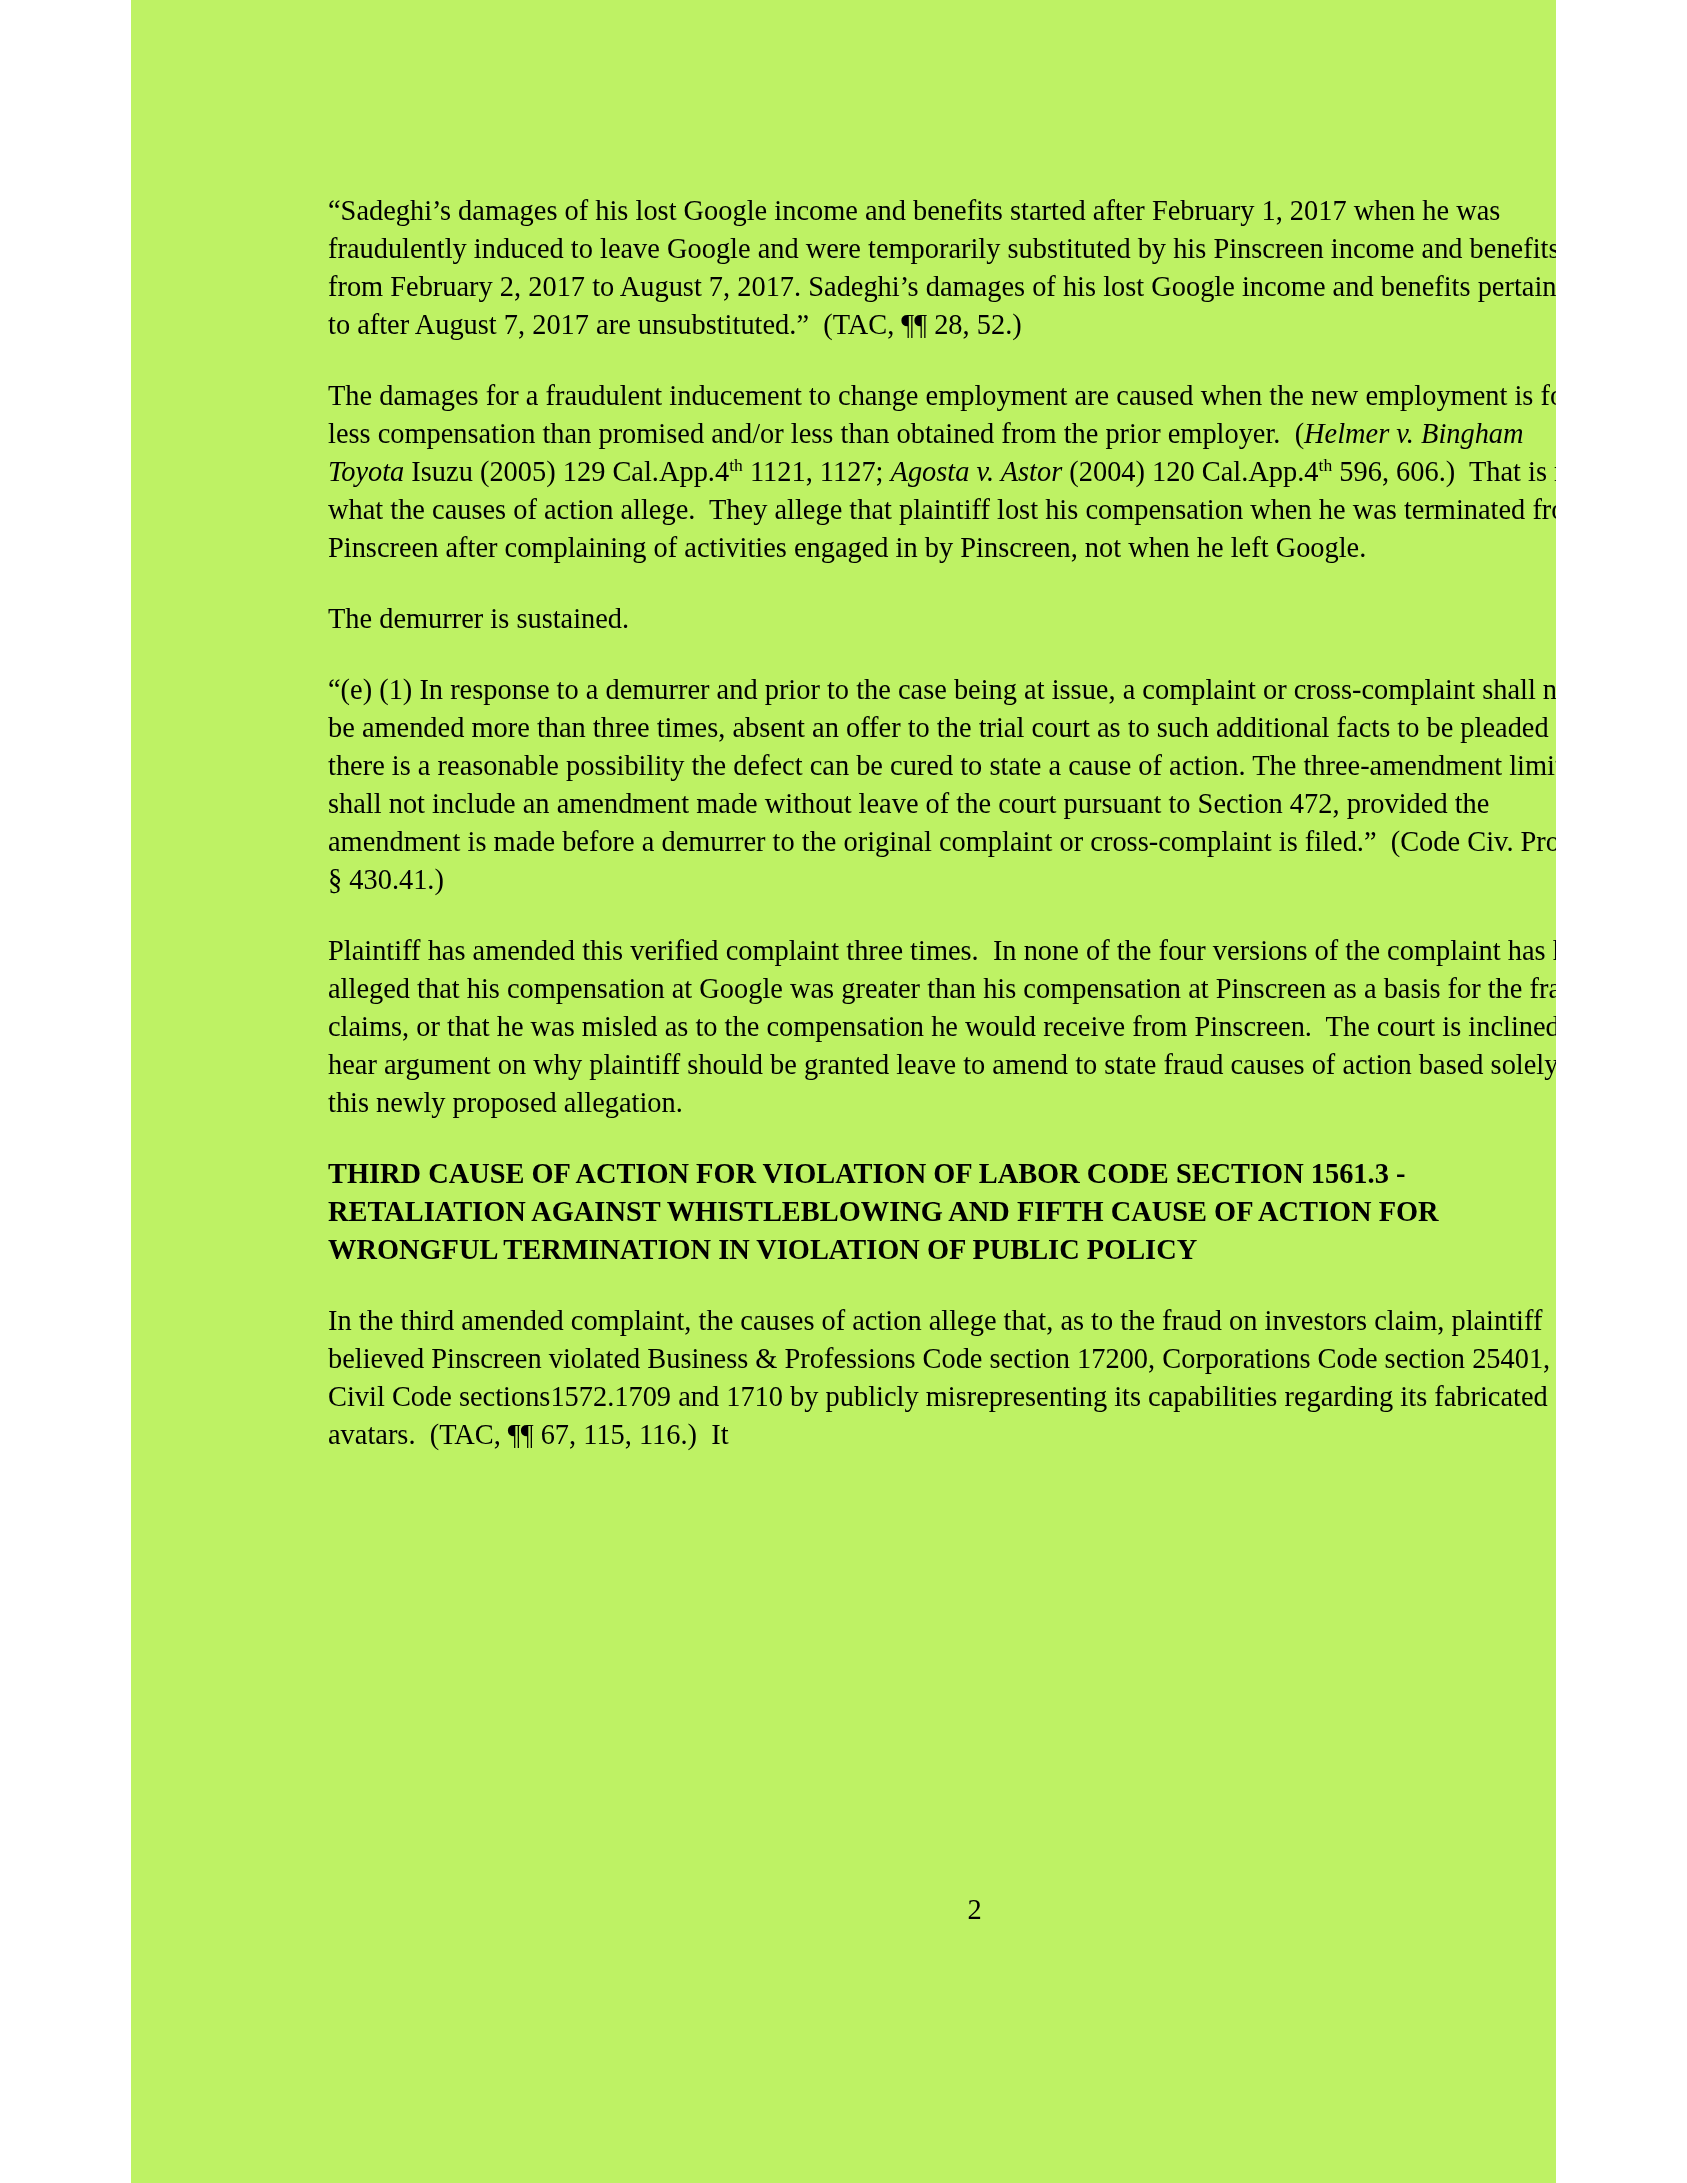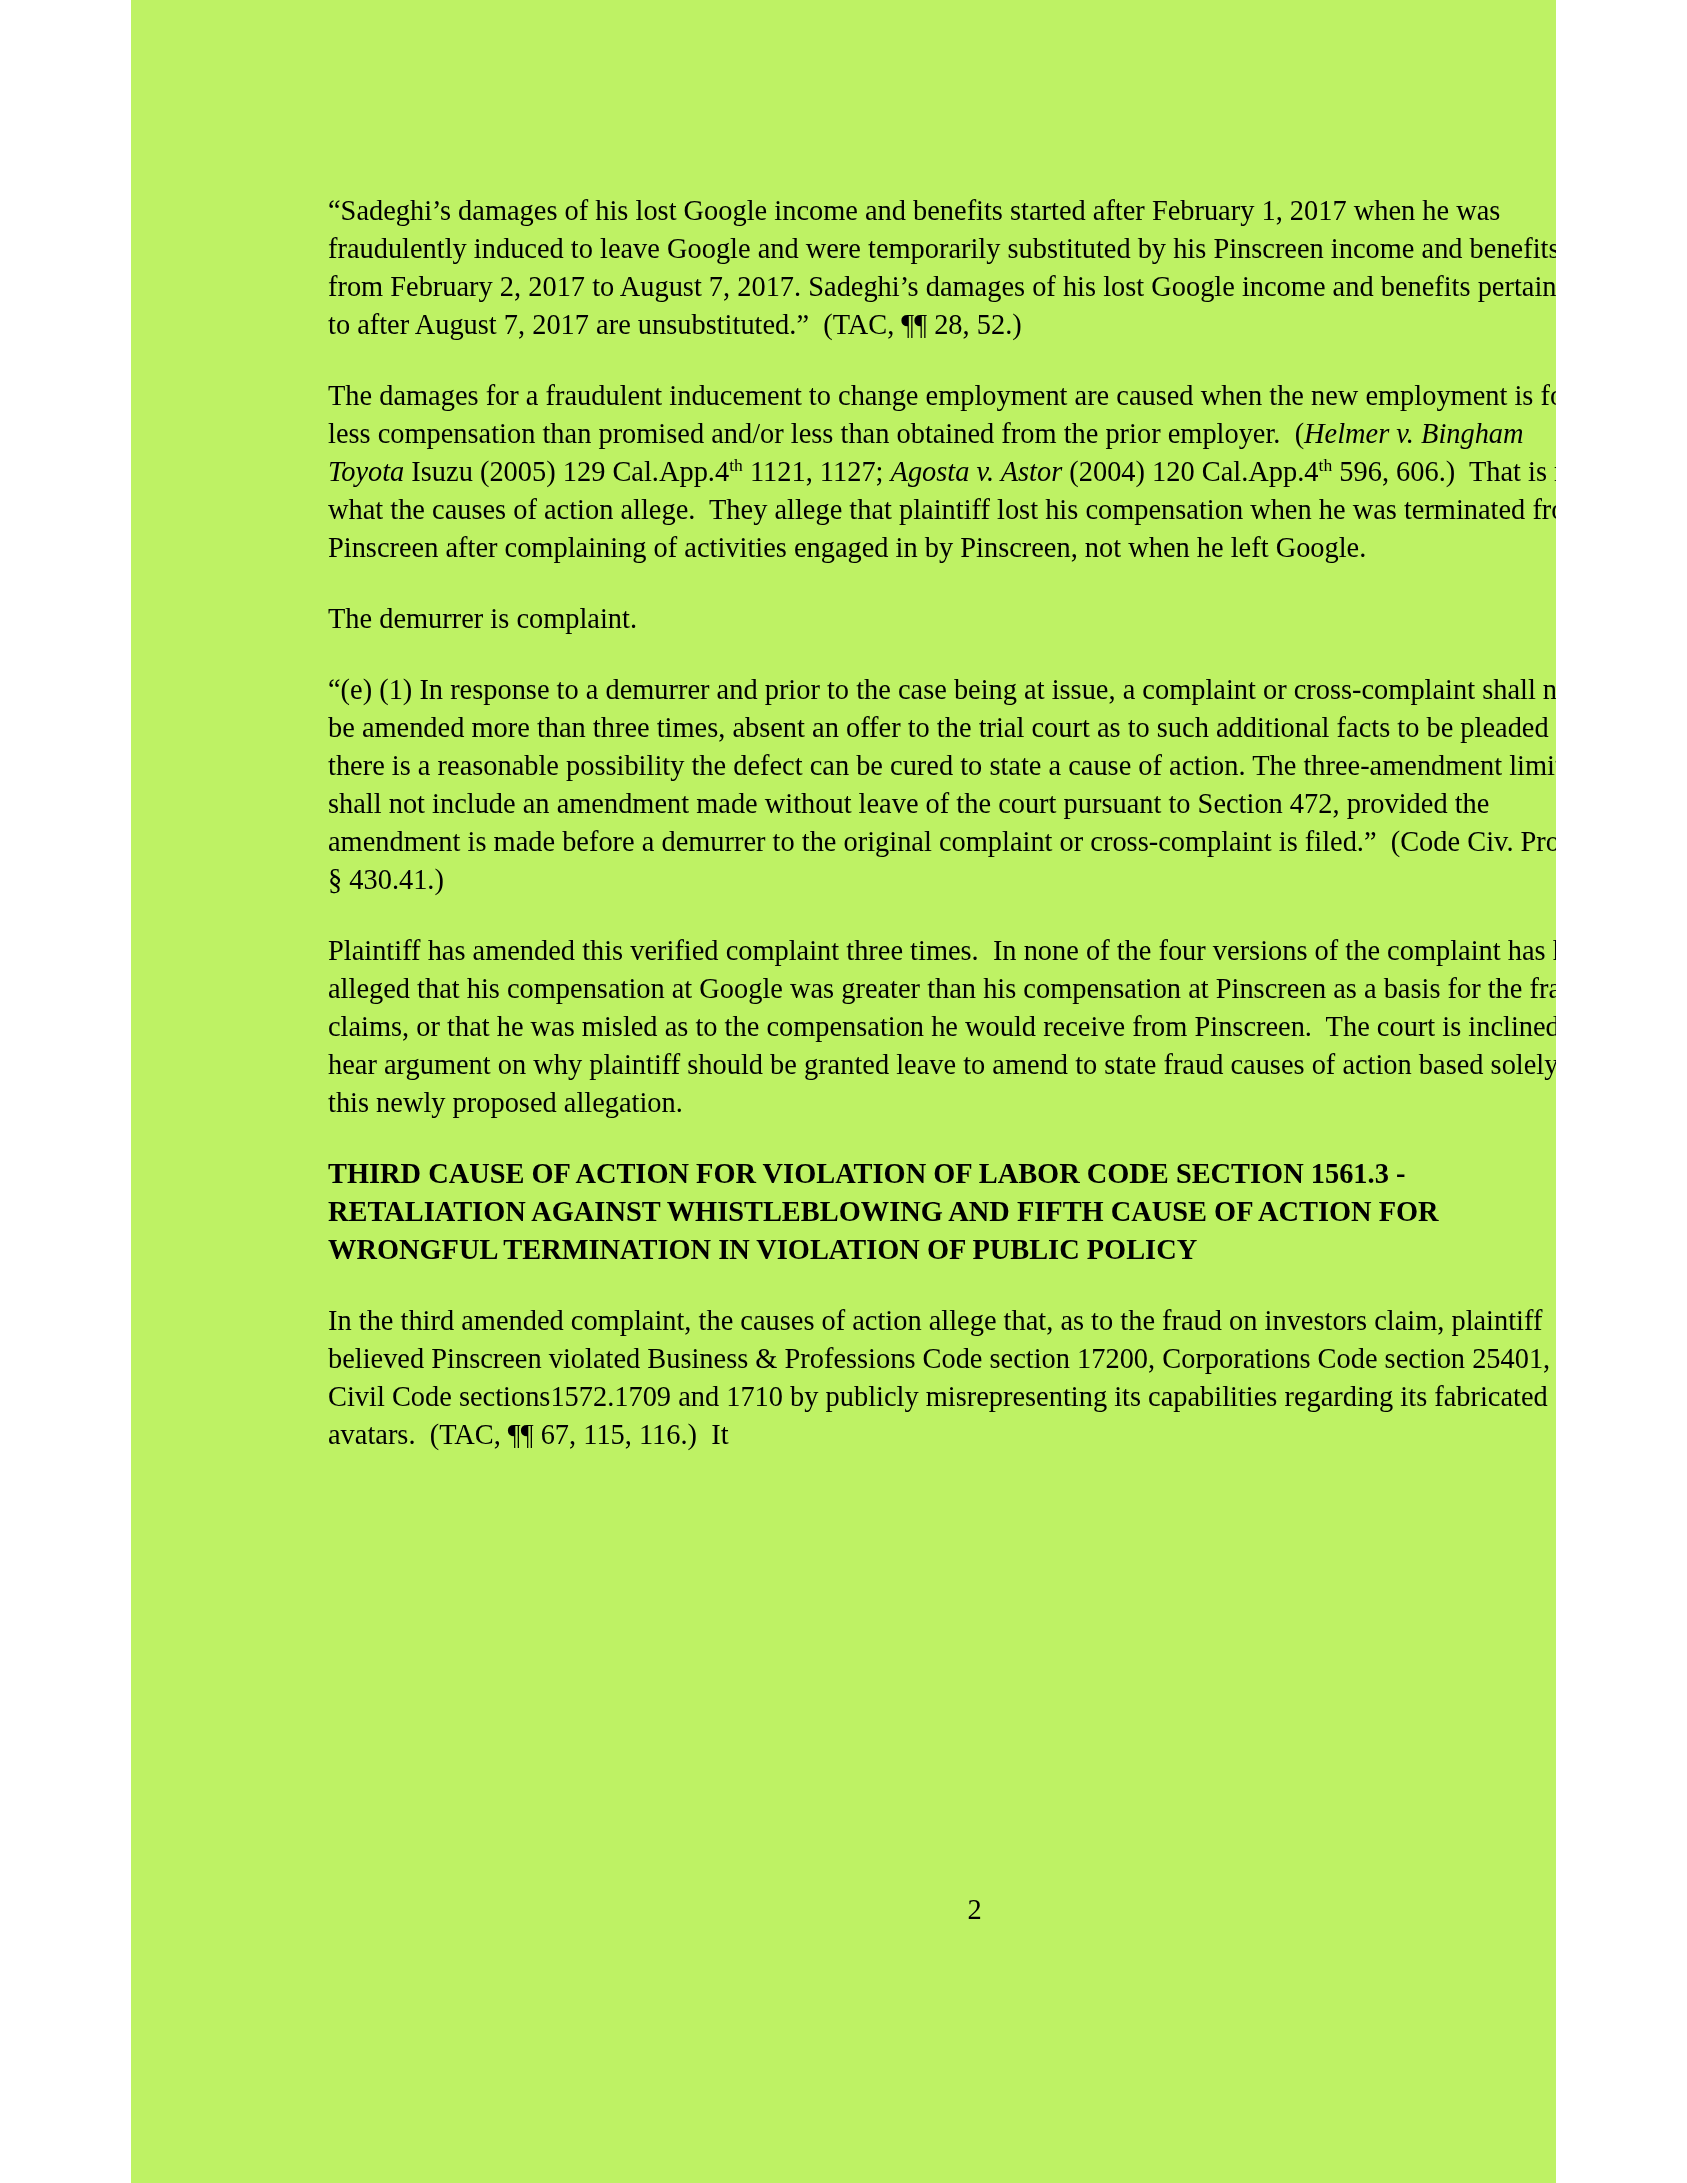--- a/index.html
+++ b/index.html
@@ -71,21 +71,21 @@
 
 <div class="page">
 
   <div class="content">
 
     <p class="para">“Sadeghi’s damages of his lost Google income and benefits started after February 1, 2017 when he was fraudulently induced to leave Google and were temporarily substituted by his Pinscreen income and benefits from February 2, 2017 to August 7, 2017. Sadeghi’s damages of his lost Google income and benefits pertaining to after August 7, 2017 are unsubstituted.”  (TAC, ¶¶ 28, 52.)</p>
 
 
     <p class="para"><span>The damages for a fraudulent inducement to change employment are caused when the new employment is for less compensation than promised and/or less than obtained from the prior employer.  (</span><span class="ital">Helmer v. Bingham Toyota</span><span> Isuzu (2005) 129 Cal.App.4</span><sup class="ord">th</sup><span> 1121, 1127; </span><span class="ital">Agosta v. Astor</span><span> (2004) 120 Cal.App.4</span><sup class="ord">th</sup><span> 596, 606.)  That is not what the causes of action allege.  They allege that plaintiff lost his compensation when he was terminated from Pinscreen after complaining of activities engaged in by Pinscreen, not when he left Google.</span></p>
 
-    <p class="para">The demurrer is complaint.</p>
+    <p class="para">The demurrer is sustained.</p>
 
     <p class="para">“(e) (1) In response to a demurrer and prior to the case being at issue, a complaint or cross-complaint shall not be amended more than three times, absent an offer to the trial court as to such additional facts to be pleaded that there is a reasonable possibility the defect can be cured to state a cause of action. The three-amendment limit shall not include an amendment made without leave of the court pursuant to Section 472, provided the amendment is made before a demurrer to the original complaint or cross-complaint is filed.”  (Code Civ. Proc., § 430.41.)</p>
 
     <p class="para">Plaintiff has amended this verified complaint three times.  In none of the four versions of the complaint has he alleged that his compensation at Google was greater than his compensation at Pinscreen as a basis for the fraud claims, or that he was misled as to the compensation he would receive from Pinscreen.  The court is inclined to hear argument on why plaintiff should be granted leave to amend to state fraud causes of action based solely on this newly proposed allegation.</p>
 
     <h2 class="heading">THIRD CAUSE OF ACTION FOR VIOLATION OF LABOR CODE SECTION 1561.3 - RETALIATION AGAINST WHISTLEBLOWING AND FIFTH CAUSE OF ACTION FOR WRONGFUL TERMINATION IN VIOLATION OF PUBLIC POLICY</h2>
 
 
     <p class="para">In the third amended complaint, the causes of action allege that, as to the fraud on investors claim, plaintiff believed Pinscreen violated Business &amp; Professions Code section 17200, Corporations Code section 25401, and Civil Code sections1572.1709 and 1710 by publicly misrepresenting its capabilities regarding its fabricated avatars.  (TAC, ¶¶ 67, 115, 116.)  It</p>
 

